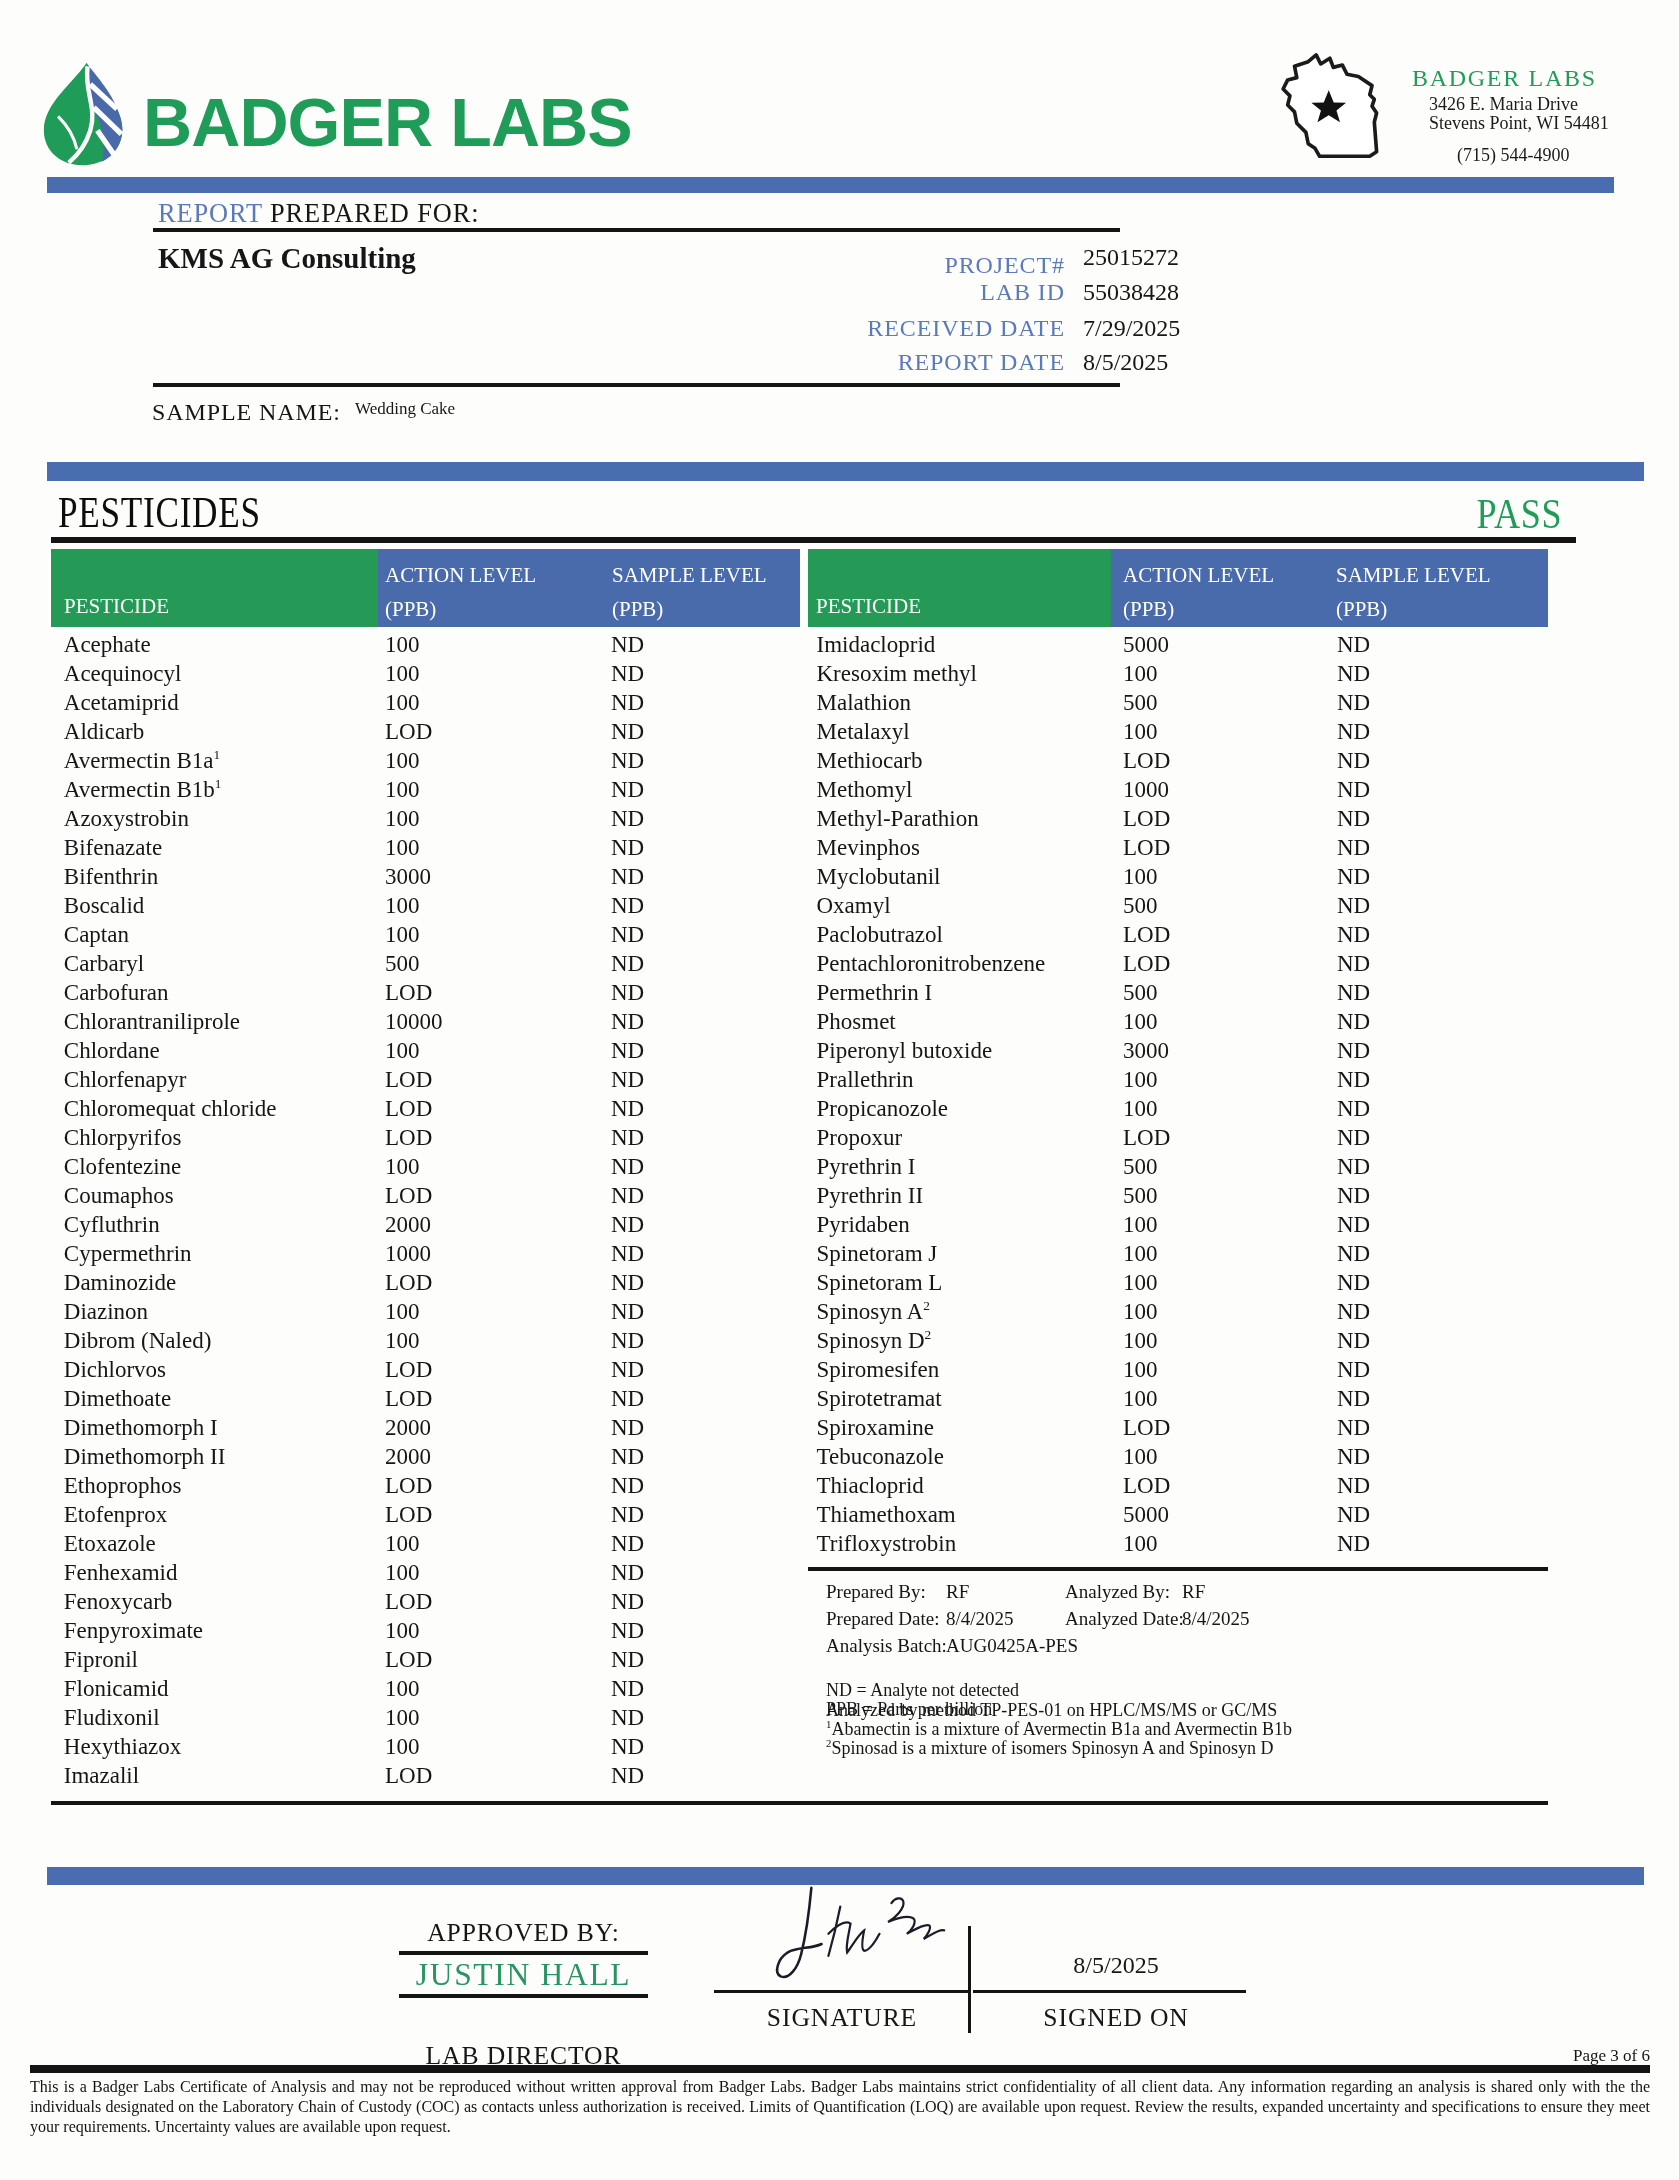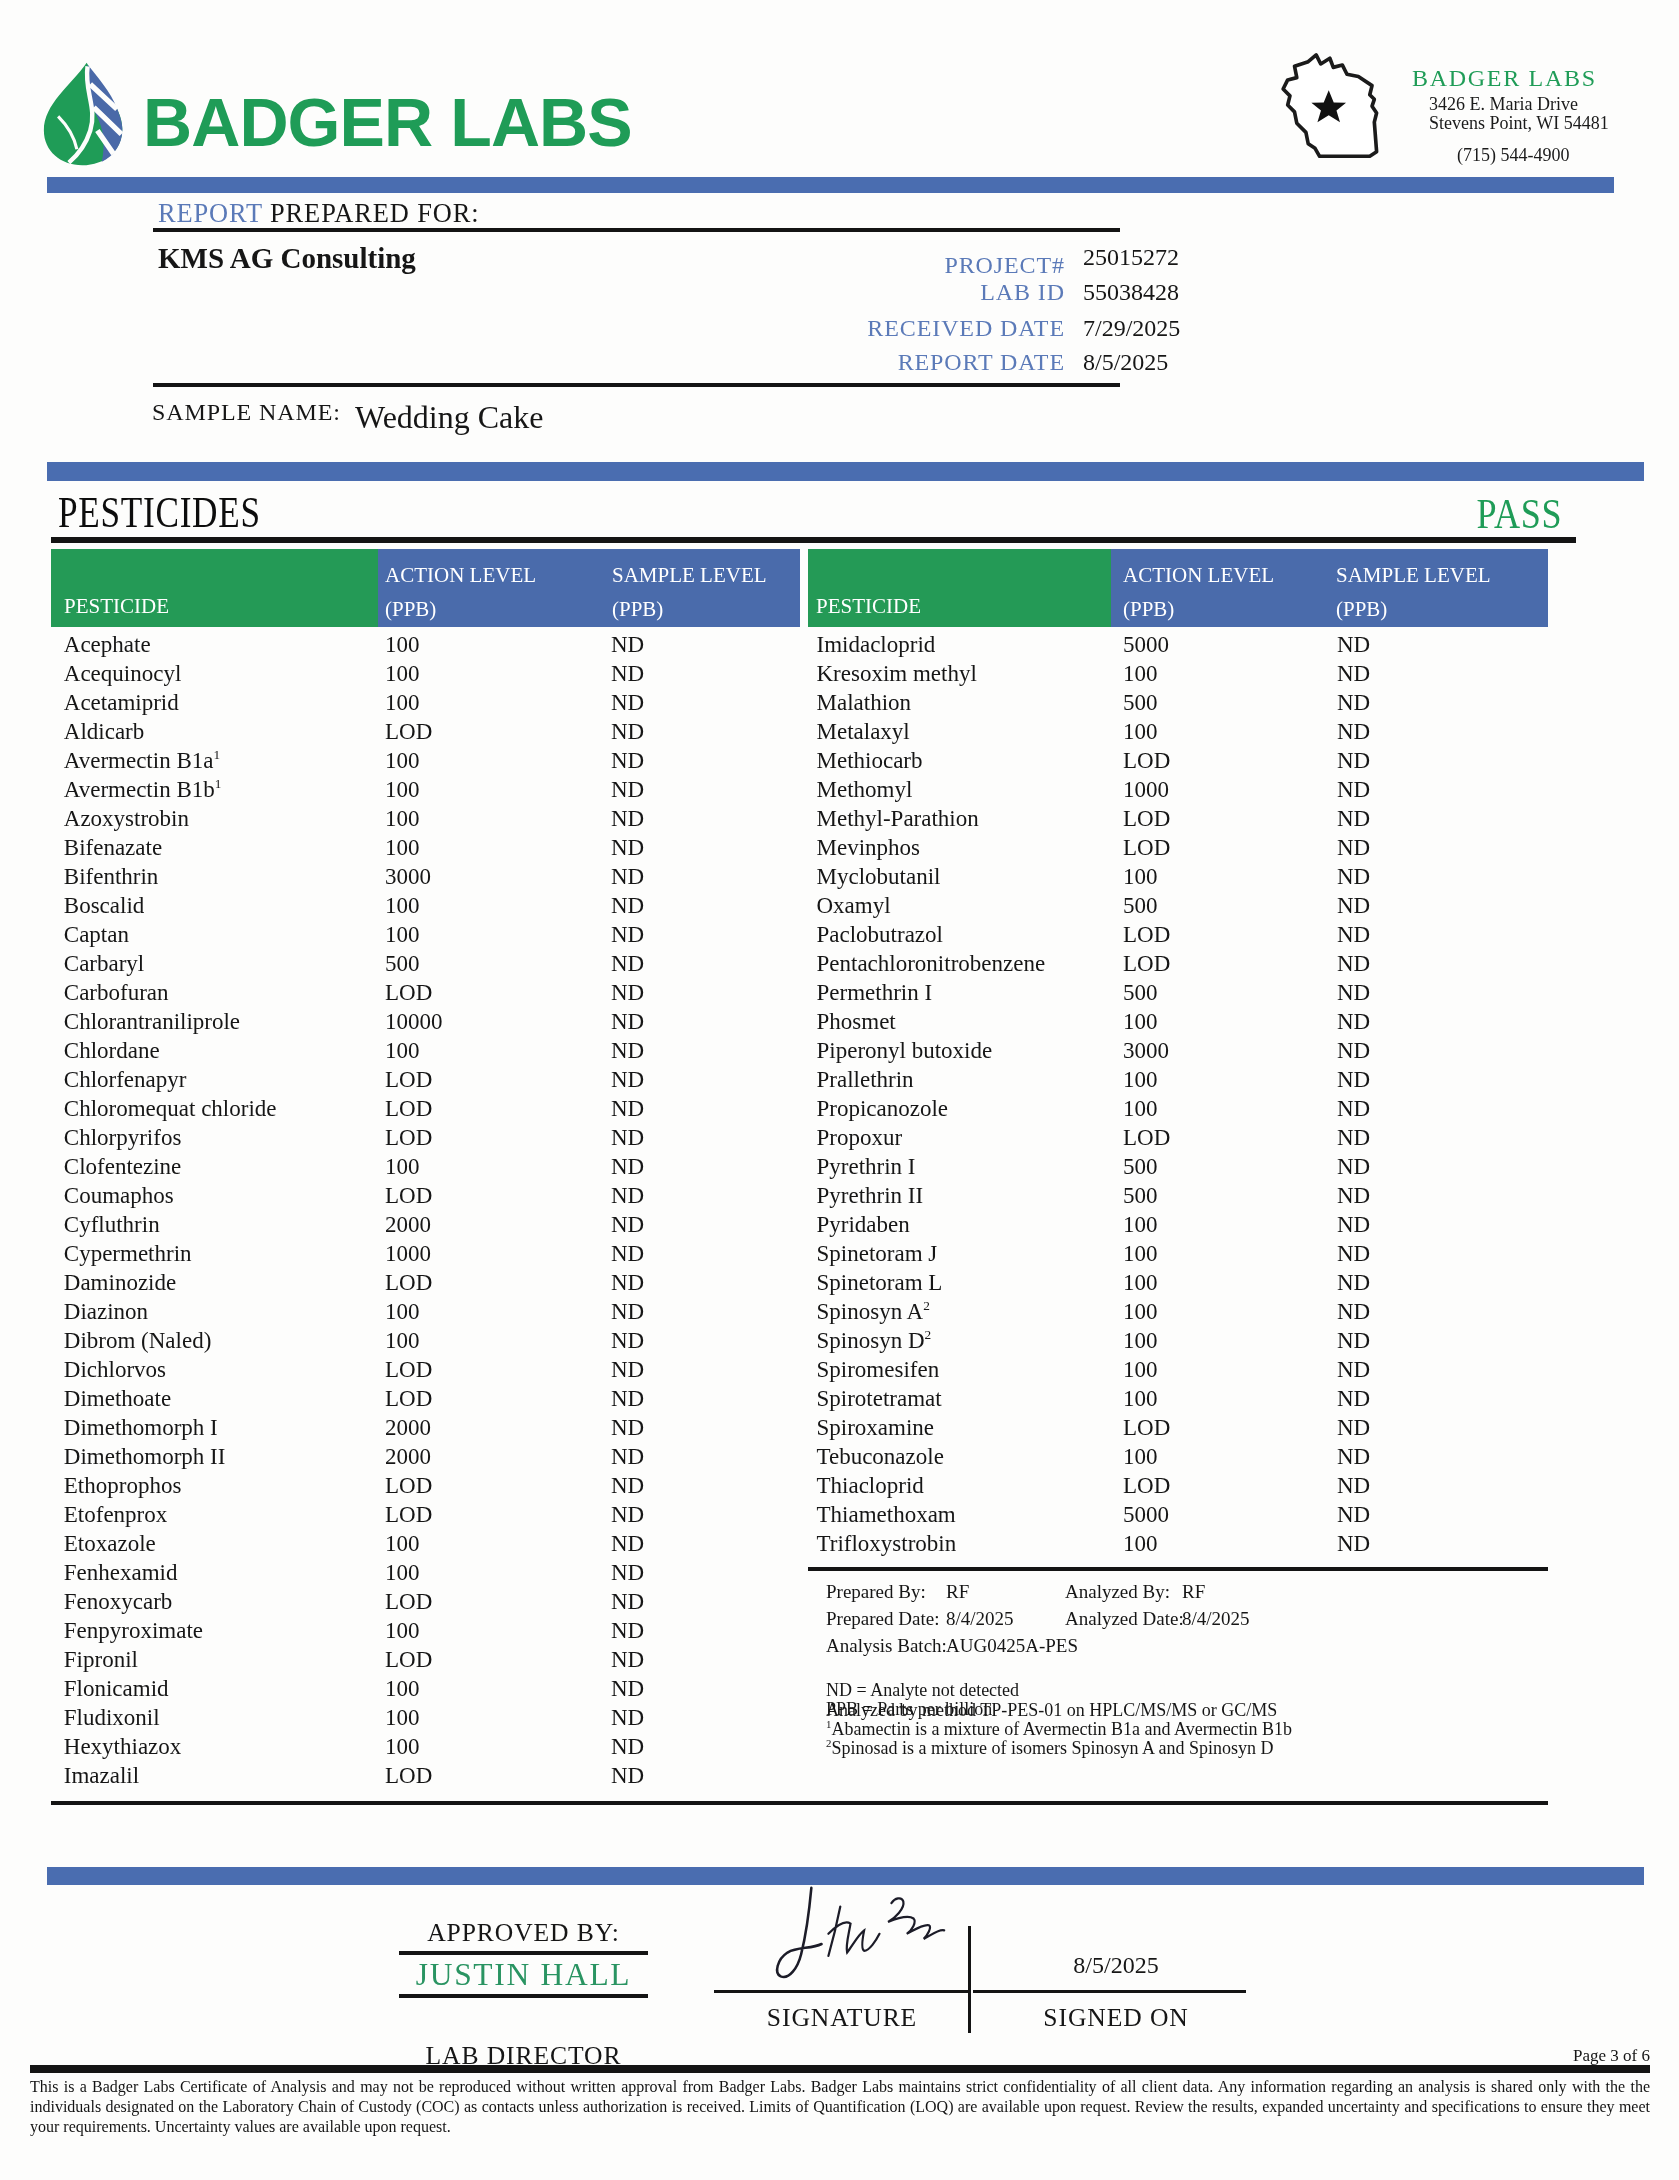--- a/index.html
+++ b/index.html
@@ -21,21 +21,21 @@
 
   .labinfo-name{font-size:24px;letter-spacing:1.7px;color:#1f9c57;}
   .labinfo-line{font-size:18px;line-height:19px;color:#1b1b1b;}
 
   
   .rep-head{font-size:26.4px;letter-spacing:0.9px;}
   .client{font-size:29px;font-weight:700;}
   .field-label{font-size:24px;letter-spacing:0.9px;}
   .field-value{font-size:24px;}
   .sample-label{font-size:24px;letter-spacing:0.9px;}
-  .sample-value{font-size:32px;}
+  .sample-value{font-size:17px;}
 
   .section-title{font-size:44px;letter-spacing:0.9px;color:#0d0d0d;}
   .pass{font-size:43px;color:#1f9c57;letter-spacing:0.9px;}
 
   
   .thead-bg-green{position:absolute;background:#249a56;}
   .thead-bg-blue{position:absolute;background:#4a6bab;}
   .hcol{position:absolute;color:#ffffff;font-size:21px;line-height:34px;white-space:nowrap;}
   .tgroup{position:absolute;top:630px;}
   .trow{position:relative;height:29px;line-height:29px;font-size:23px;}

